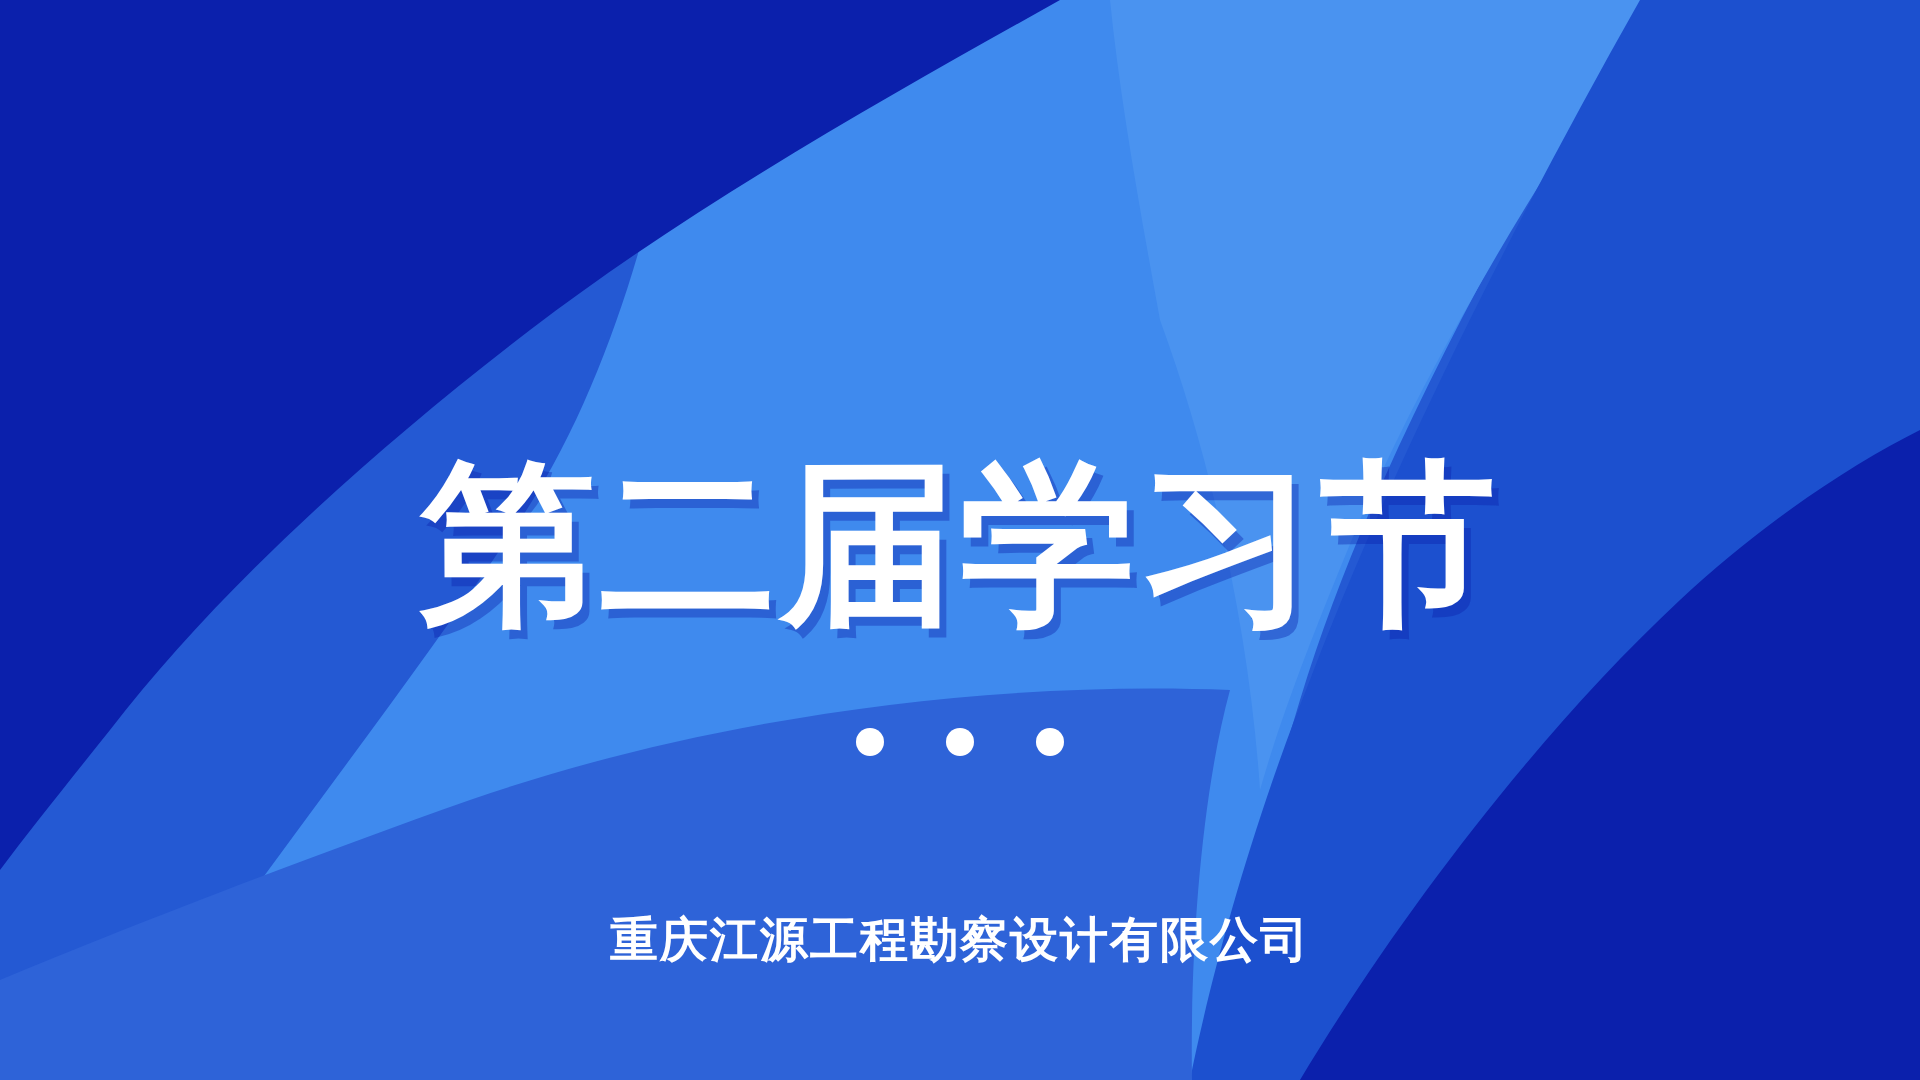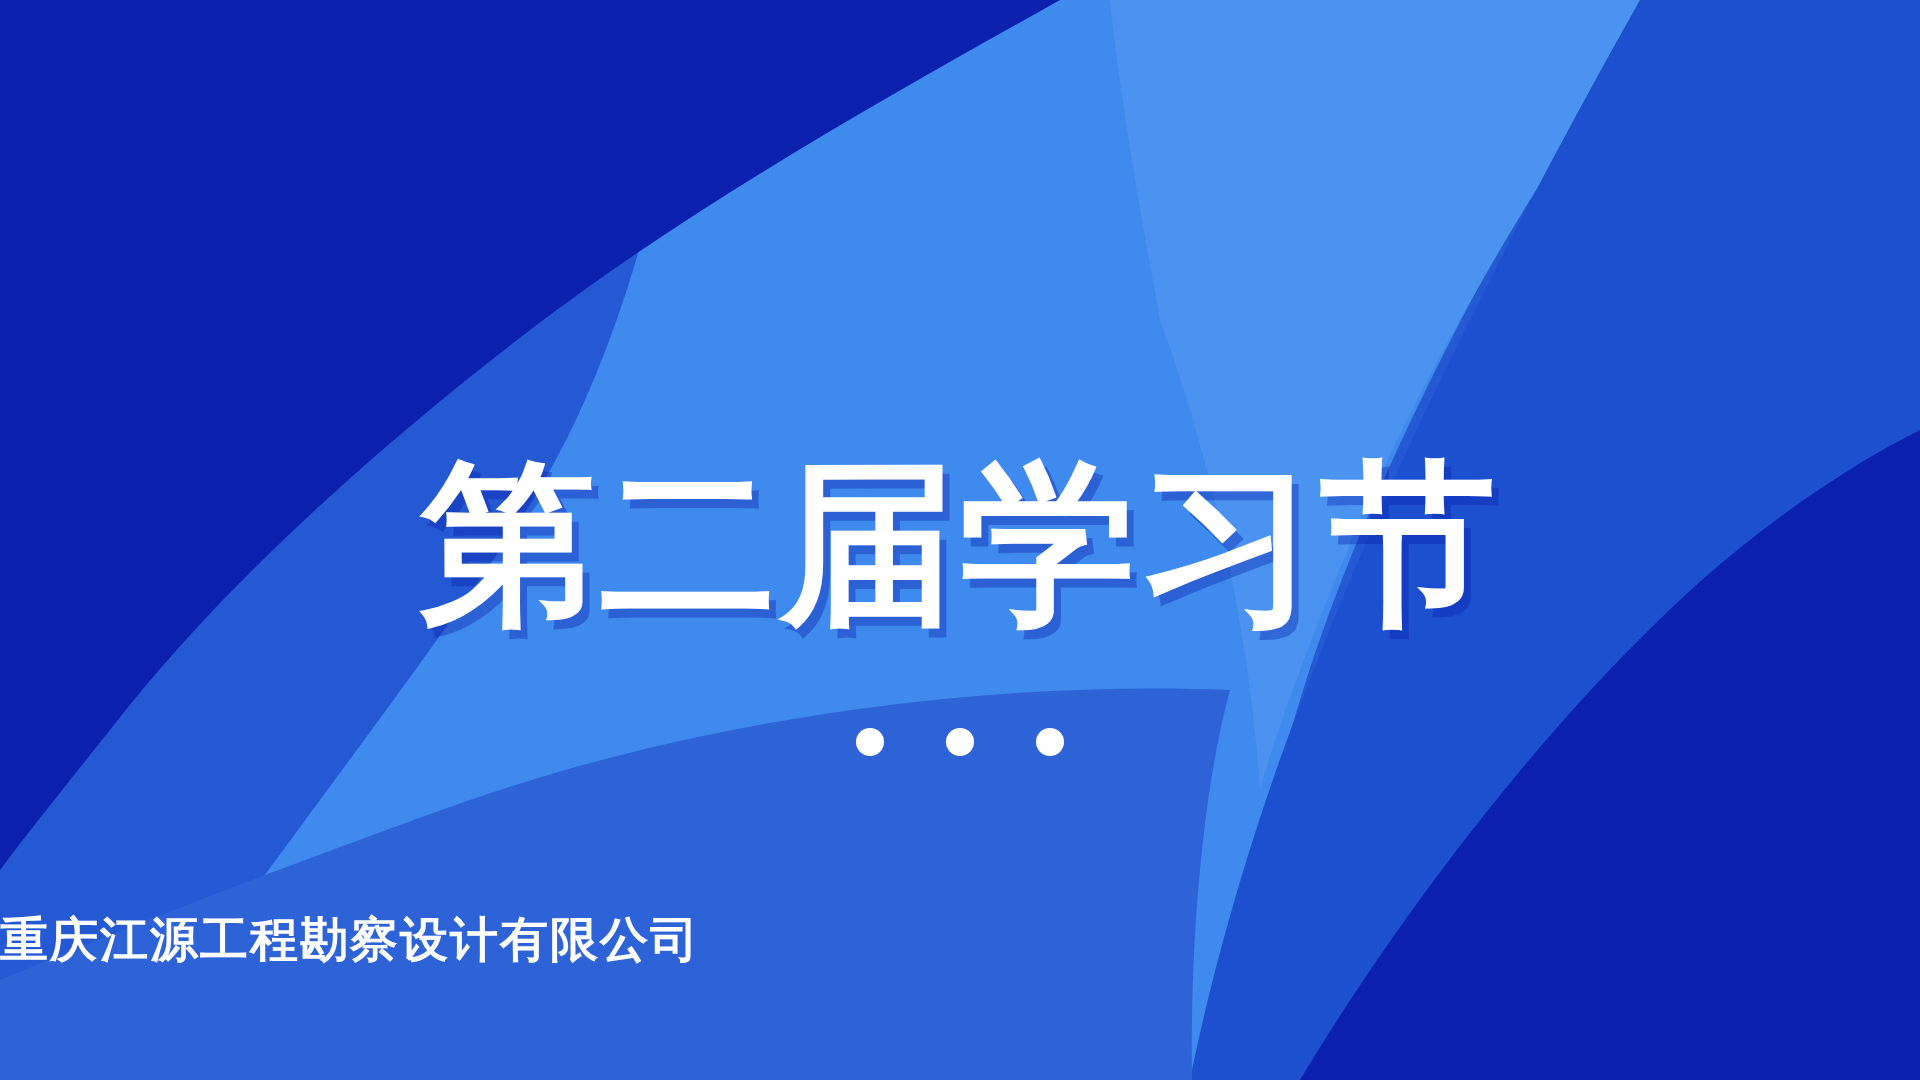--- a/index.html
+++ b/index.html
@@ -85,21 +85,21 @@
     border-radius: 50%;
     background: #FFFFFF;
   }
 
   
   .org {
     position: absolute;
     top: 908px;
     left: 0;
     right: 0;
-    text-align: left;
+    text-align: center;
     color: #FFFFFF;
     font-size: 48px;
     font-weight: 700;
     letter-spacing: 2px;
     white-space: nowrap;
     font-family: "DejaVu Sans", "Liberation Sans", sans-serif;
   }
 </style>
 </head>
 <body>

